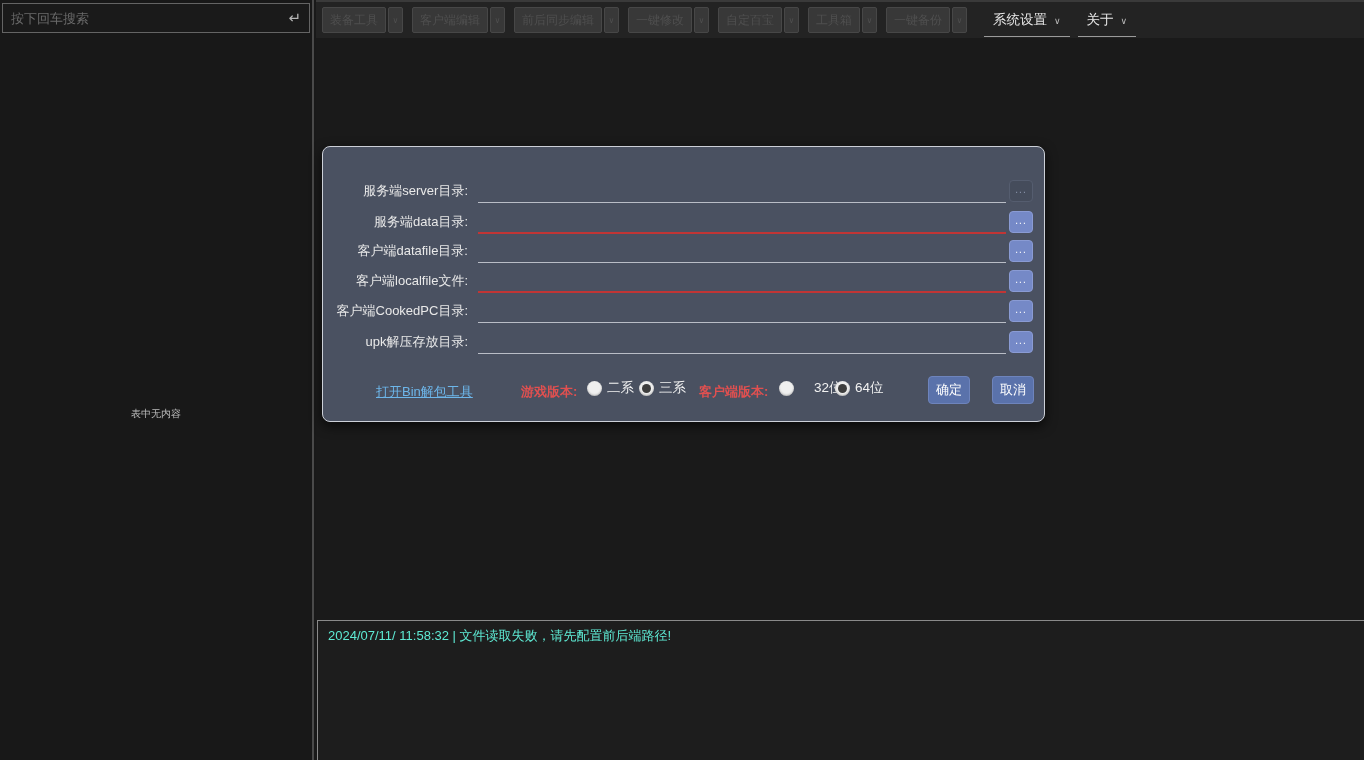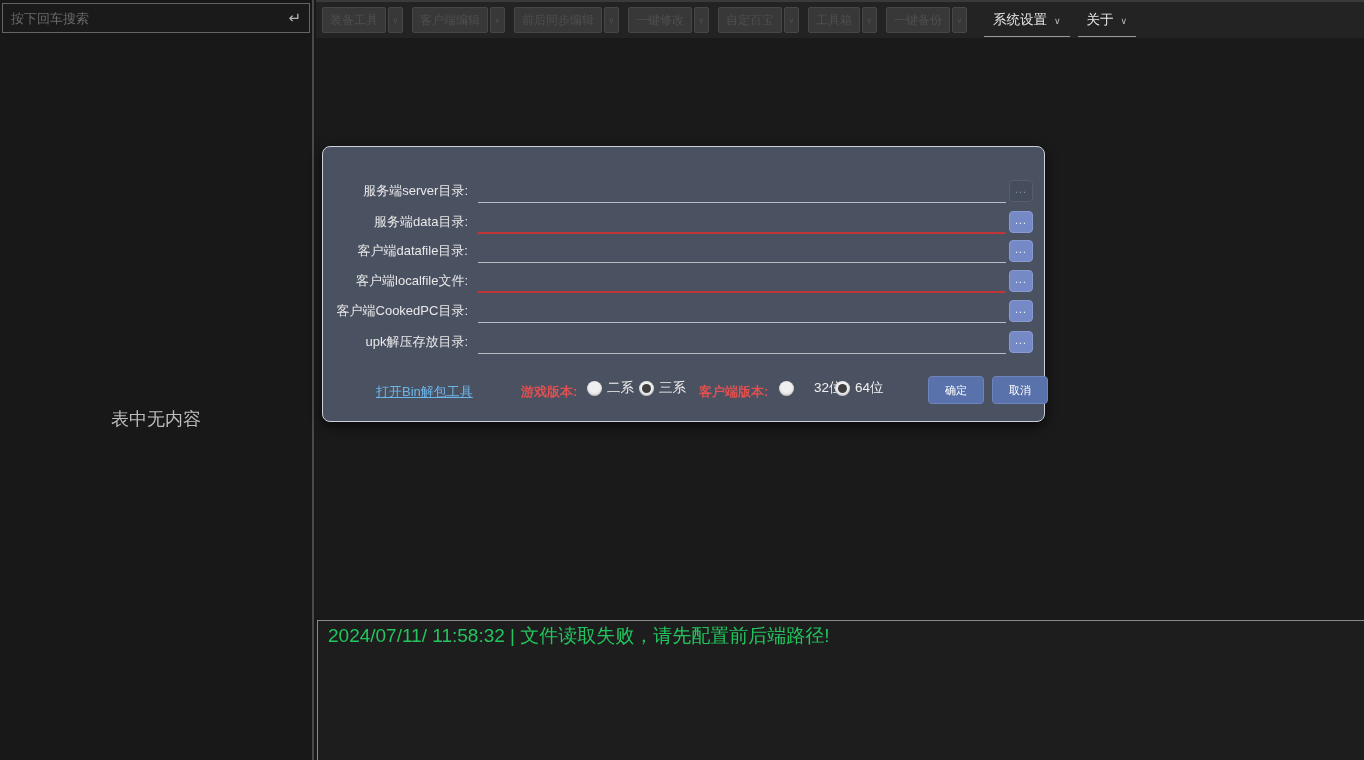--- a/index.html
+++ b/index.html
@@ -29,21 +29,21 @@
   .table-header {
     position:absolute; left:1px; top:40px; width:311px; height:26px;
     background:#6a6a6a; display:flex; border-top:1px solid #2c2c2c;
   }
   .th-cell {
     flex:1; display:flex; align-items:center; justify-content:center;
     color:#f2f2f2; font-size:13px; font-weight:bold;
   }
   .empty-text {
     position:absolute; left:0; top:407px; width:312px; text-align:center;
-    color:#bdbdbd; font-size:18px;
+    color:#bdbdbd; font-size:10px;
   }
 
   
   .toolbar {
     position:absolute; left:316px; top:0; width:1048px; height:38px;
     background:#232323; border-top:2px solid #3a3a3a;
     display:flex; align-items:center; padding-left:6px;
   }
   .tool-group { display:flex; align-items:center; margin-right:9px; }
   .tool-btn {
@@ -63,21 +63,21 @@
   }
   .menu-chevron { color:#bdbdbd; font-size:9px; padding-top:2px; }
 
   
   .canvas { position:absolute; left:316px; top:38px; width:1048px; height:582px; background:#1a1a1a; }
   .log-panel {
     position:absolute; left:317px; top:620px; width:1047px; height:140px;
     background:#1d1d1d; border-top:1px solid #8a8a8a; border-left:1px solid #8a8a8a;
     padding:6px 10px;
   }
-  .log-line { color:#22c55e; font-size:19px; line-height:18px; }
+  .log-line { color:#5eead4; font-size:13px; line-height:18px; }
 
   
   .dialog {
     position:absolute; left:322px; top:146px; width:723px; height:276px;
     background:#4a5161; border:1px solid #ccd0d8; border-radius:8px;
     box-shadow:0 4px 12px rgba(0,0,0,0.65);
   }
   .field-row { position:absolute; left:0; height:26px; width:723px; }
   .field-label {
     position:absolute; left:0; top:0; width:145px; height:26px;
@@ -110,23 +110,23 @@
     width:15px; height:15px; border-radius:50%; background:#efefef;
     display:flex; align-items:center; justify-content:center;
     box-shadow:inset 0 -1px 2px rgba(0,0,0,0.25);
   }
   .radio-circle.selected::after {
     content:""; width:9px; height:9px; border-radius:50%; background:#3e3e3e;
   }
   .radio-label { color:#f2f2f2; font-size:13.5px; }
 
   .dlg-btn {
-    position:absolute; top:229px; width:56px; height:28px;
+    position:absolute; top:229px; width:42px; height:28px;
     background:#5a72ab; border:1px solid #6e84bc; border-radius:4px;
-    color:#ffffff; font-size:11px; display:flex; align-items:center;
+    color:#ffffff; font-size:13px; display:flex; align-items:center;
     justify-content:center; cursor:default;
   }
   .ok-btn { left:605px; }
   .cancel-btn { left:669px; }
 </style>
 </head>
 <body>
 
 <div class="sidebar">
   <div class="search-row">

